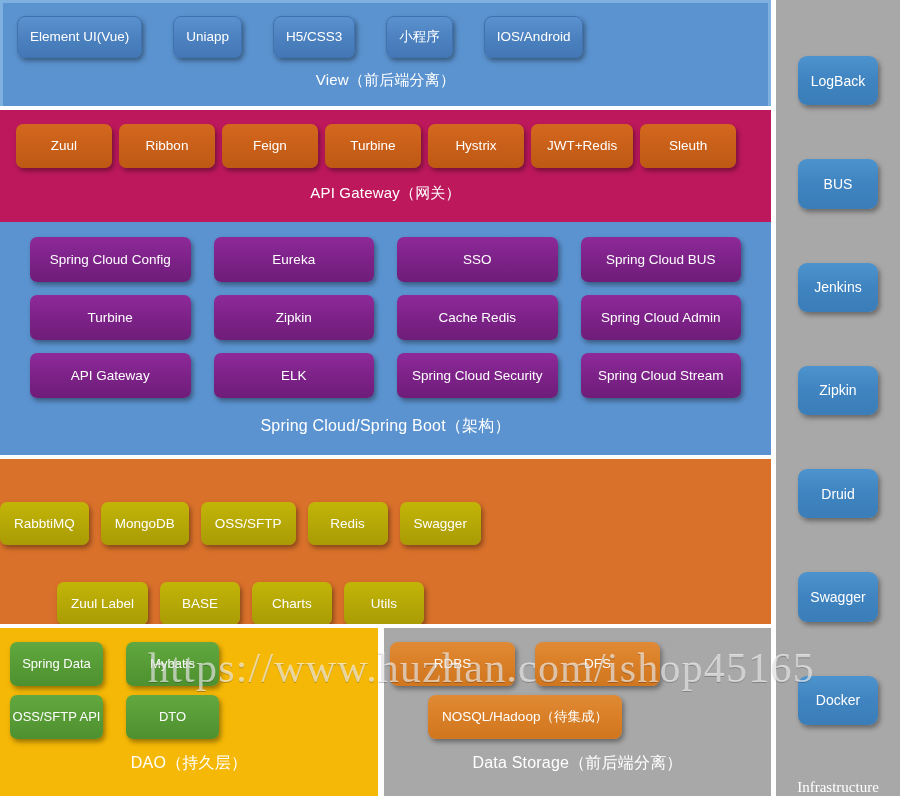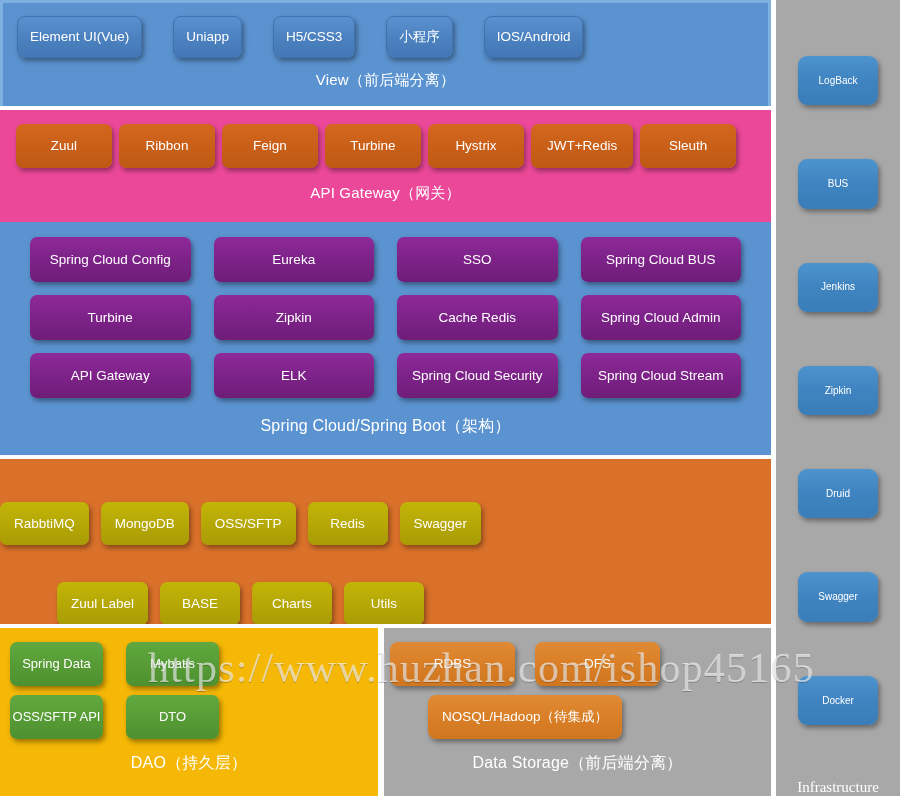--- a/index.html
+++ b/index.html
@@ -79,21 +79,21 @@
     margin-right: 31px;
     padding: 0 12px;
   }
   #layer-view .node:last-child { margin-right: 0; }
   #layer-view .layer-title { margin-top: 13px; }
 
   
   #layer-gateway {
     top: 110px;
     height: 136px;
-    background: #ec4899;
+    background: #be185d;
   }
   #layer-gateway .layer-inner { padding: 14px 16px 0 16px; justify-content: flex-start; }
   #layer-gateway .node {
     height: 44px;
     background: linear-gradient(180deg, #d4671f 0%, #c85f18 55%, #bd5913 100%);
     border-radius: 7px;
     margin-right: 7px;
     padding: 0 16px;
     min-width: 96px;
   }
@@ -189,21 +189,21 @@
     display: flex;
     flex-direction: column;
     align-items: center;
     padding-top: 56px;
   }
   #sidebar .node {
     width: 80px;
     height: 50px;
     background: linear-gradient(180deg, #4d93cd 0%, #3f84c0 50%, #3a7db8 100%);
     border-radius: 9px;
-    font-size: 10px;
+    font-size: 14px;
     margin-bottom: 54px;
   }
   #sidebar .node:last-of-type { margin-bottom: 6px; }
   #sidebar-title {
     color: #ffffff;
     font-size: 15px;
     text-align: center;
     width: 100%;
     font-family: Liberation Serif, serif;
   }

